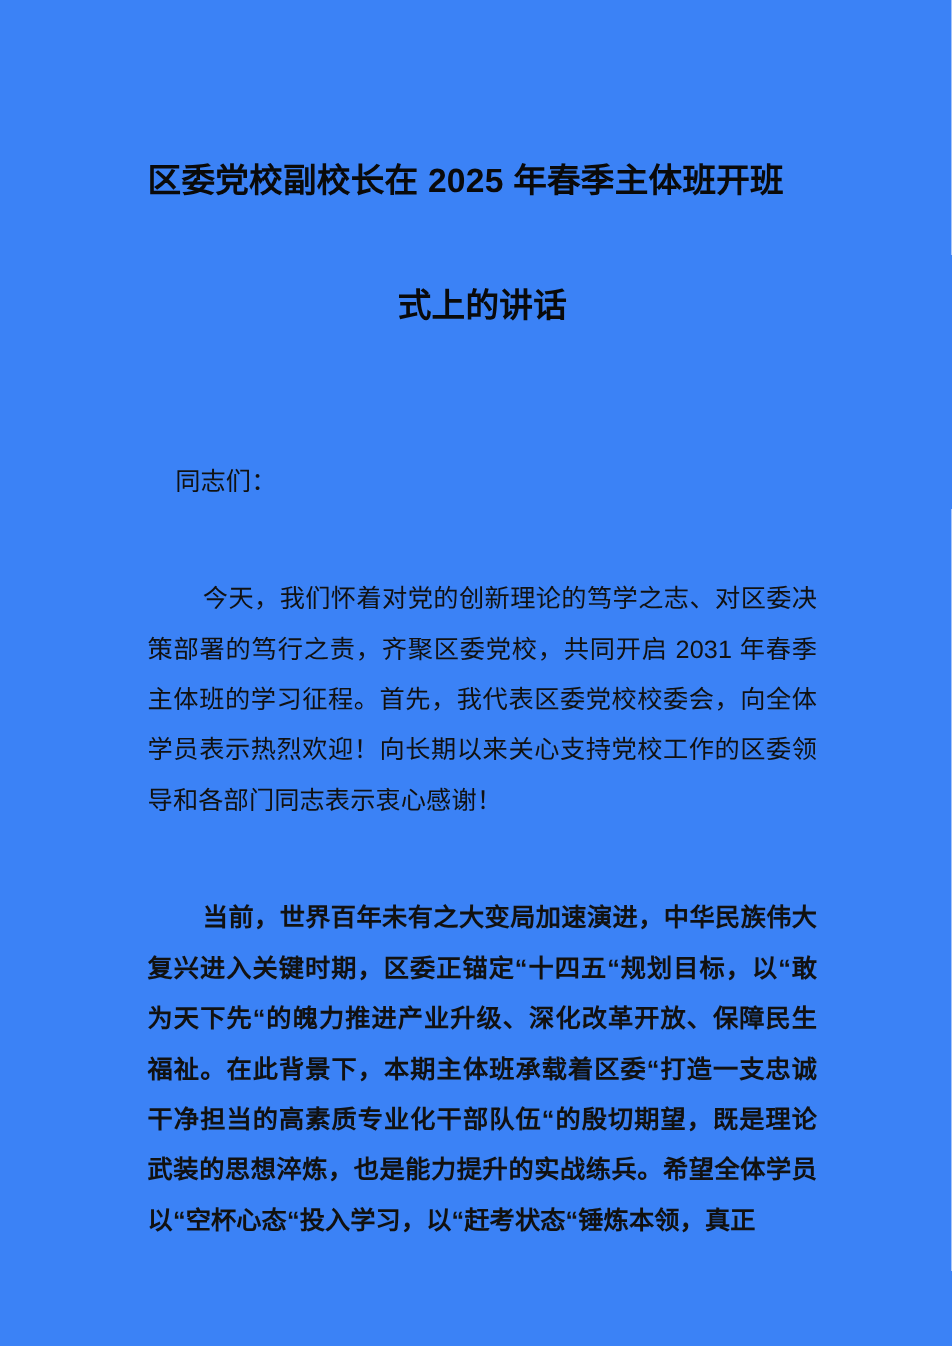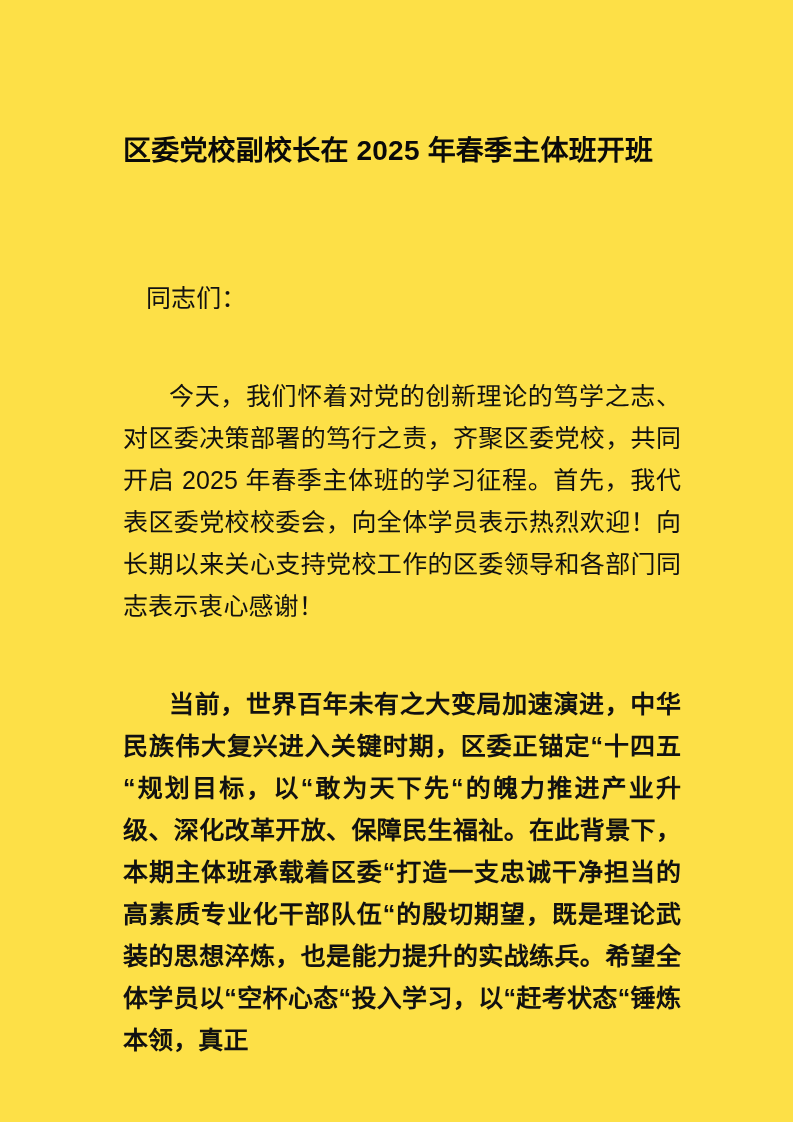--- a/index.html
+++ b/index.html
@@ -7,21 +7,21 @@
     margin: 0;
     padding: 0;
     background: #ffffff;
   }
 
   .page {
     position: relative;
     width: 793px;
     height: 1122px;
     margin: 0 auto;
-    background: #fde047;
+    background: #3b82f6;
     overflow: hidden;
     font-family: "Liberation Sans", "DejaVu Sans", sans-serif;
     color: #000000;
     -webkit-font-smoothing: antialiased;
   }
 
   
   .content {
     position: absolute;
     left: 123px;
@@ -57,21 +57,21 @@
   }
 
   
   .body-block {
     margin-top: 100px;
   }
 
   p.para {
     margin: 0;
     padding: 0;
-    font-size: 25px;
+    font-size: 21px;
     line-height: 42px;
     text-align: justify;
     text-justify: inter-ideograph;
     color: #111111;
     letter-spacing: 0.1px;
   }
 
   p.para + p.para {
     margin-top: 56px;
   }
@@ -93,26 +93,27 @@
   }
 </style>
 </head>
 <body>
 
 <div class="page">
   <div class="content">
 
     <h1 class="doc-title">
       <span class="title-line title-line-1">区委党校副校长在 2025 年春季主体班开班</span>
+      <span class="title-line title-line-2">式上的讲话</span>
     </h1>
 
     <div class="body-block">
 
       <p class="para salutation">同志们：</p>
 
-      <p class="para indent2">今天，我们怀着对党的创新理论的笃学之志、对区委决策部署的笃行之责，齐聚区委党校，共同开启 2025 年春季主体班的学习征程。首先，我代表区委党校校委会，向全体学员表示热烈欢迎！向长期以来关心支持党校工作的区委领导和各部门同志表示衷心感谢！</p>
+      <p class="para indent2">今天，我们怀着对党的创新理论的笃学之志、对区委决策部署的笃行之责，齐聚区委党校，共同开启 2031 年春季主体班的学习征程。首先，我代表区委党校校委会，向全体学员表示热烈欢迎！向长期以来关心支持党校工作的区委领导和各部门同志表示衷心感谢！</p>
 
       <p class="para indent2 clipped">当前，世界百年未有之大变局加速演进，中华民族伟大复兴进入关键时期，区委正锚定“十四五“规划目标，以“敢为天下先“的魄力推进产业升级、深化改革开放、保障民生福祉。在此背景下，本期主体班承载着区委“打造一支忠诚干净担当的高素质专业化干部队伍“的殷切期望，既是理论武装的思想淬炼，也是能力提升的实战练兵。希望全体学员以“空杯心态“投入学习，以“赶考状态“锤炼本领，真正</p>
 
     </div>
 
   </div>
 </div>
 
 </body></html>

